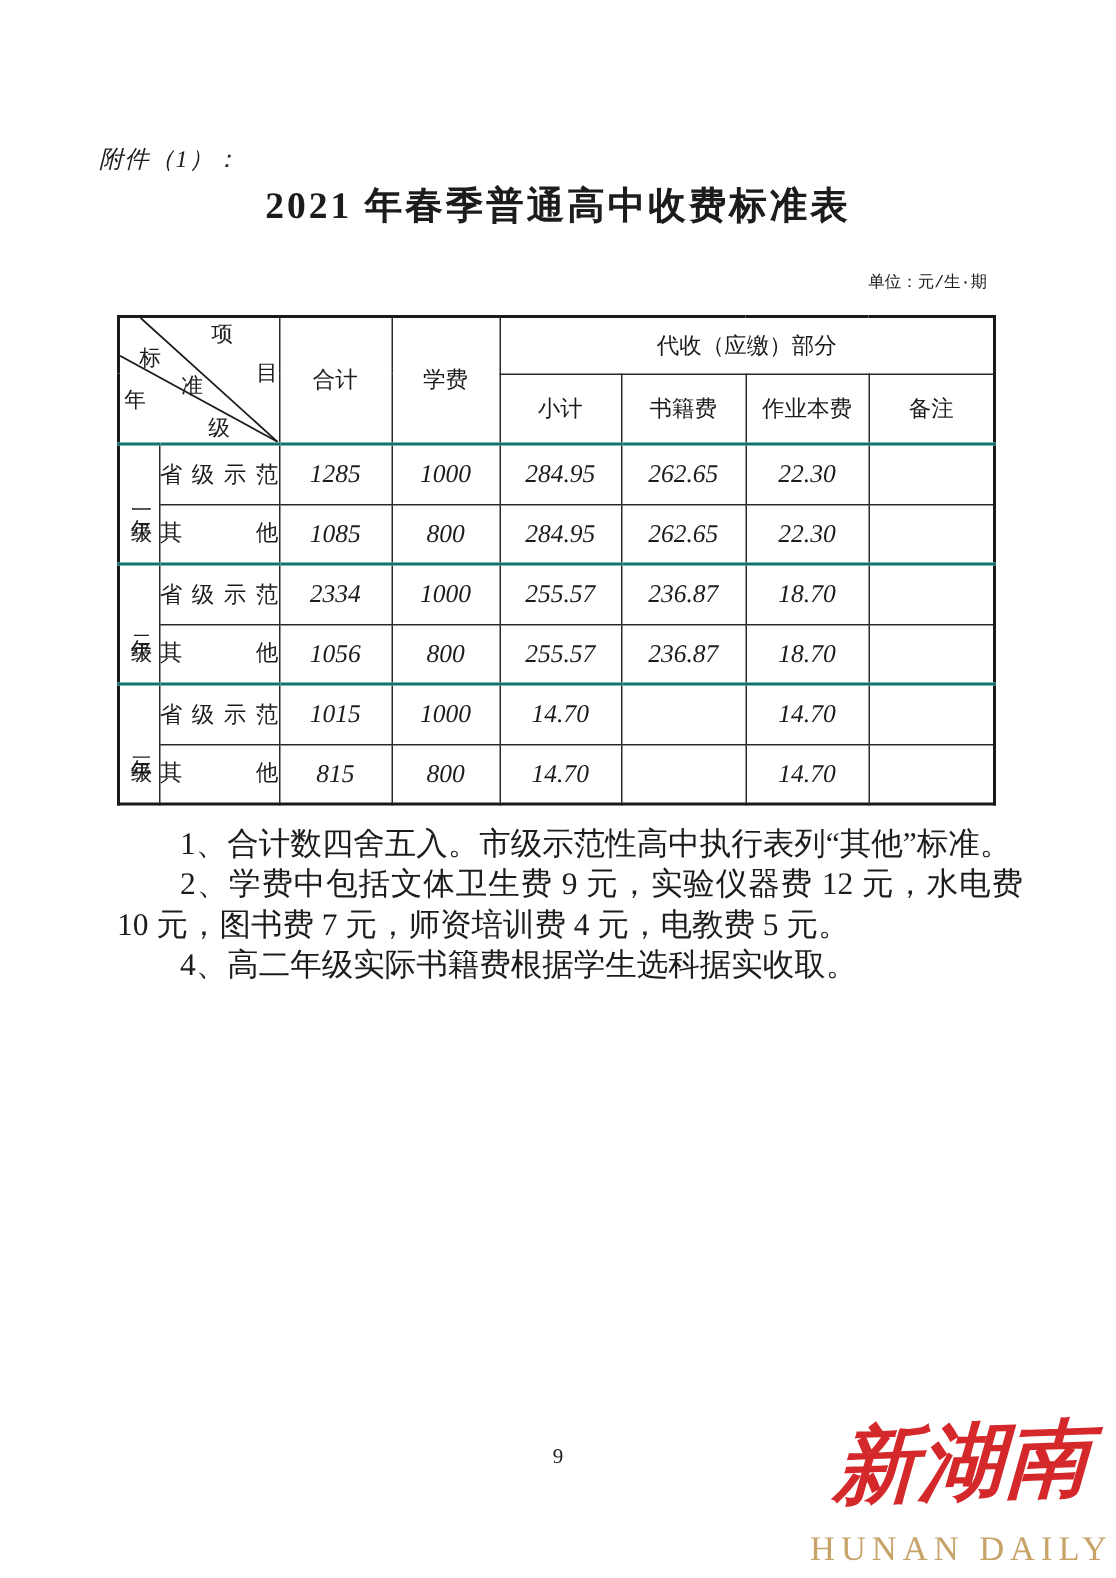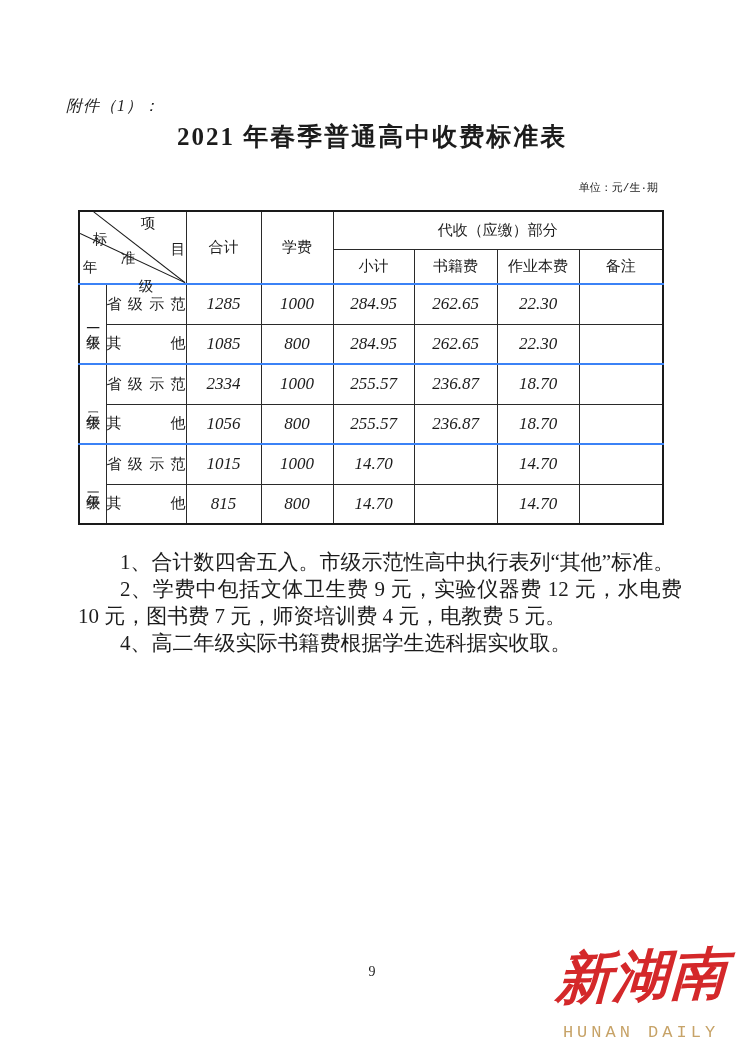--- a/index.html
+++ b/index.html
@@ -35,23 +35,23 @@
     table-layout: fixed;
     border: 2.5px solid #1a1a1a;
     font-size: 15px;
   }
   .fee-table td {
     border: 1px solid #2a2a2a;
     text-align: center; vertical-align: middle;
     padding: 0;
   }
   .fee-table tr.hrow1 td { height: 38px; }
-  .fee-table tr.hrow2 td { height: 35px; }
+  .fee-table tr.hrow2 td { height: 47px; }
   .fee-table tbody td { height: 40px; }
-  .fee-table tr.group-start td { border-top: 2px solid #3b82f6; margin-top: 14px; }
+  .fee-table tr.group-start td { border-top: 2px solid #0f766e; margin-top: 14px; }
 
   .corner-cell { position: relative; padding: 0; }
   .corner-cell svg { position: absolute; inset: 0; width: 100%; height: 100%; }
   .corner-cell .dlabel {
     position: absolute; font-size: 14.5px; line-height: 16px;
     width: 16px; height: 16px; text-align: center;
   }
   .dl-item1 { left: 60px; top: 3px; }
   .dl-item2 { left: 90px; top: 29px; }
   .dl-std1  { left: 12px; top: 19px; }
@@ -90,22 +90,22 @@
   }
   .logo-cn {
     color: #d4282a;
     font-size: 56px; font-weight: bold; font-style: italic;
     letter-spacing: 1px; line-height: 86px;
     transform: skewX(-4deg) rotate(-2deg);
     white-space: nowrap;
   }
   .logo-en {
     color: #c7a368;
-    font-family: Liberation Mono, monospace;
-    font-size: 17px; letter-spacing: 4px; line-height: 24px;
+    font-family: Liberation Serif, serif;
+    font-size: 23px; letter-spacing: 4px; line-height: 24px;
     margin-top: 2px;
     white-space: nowrap;
   }
 </style>
 </head>
 <body>
 
 <div class="page">
 
   <div class="attachment">附件（1）：</div>

